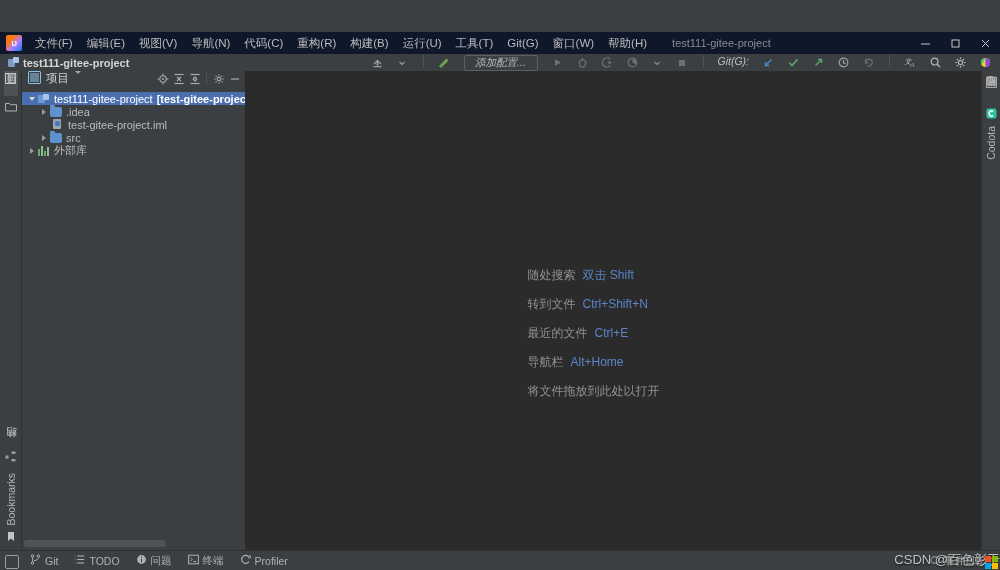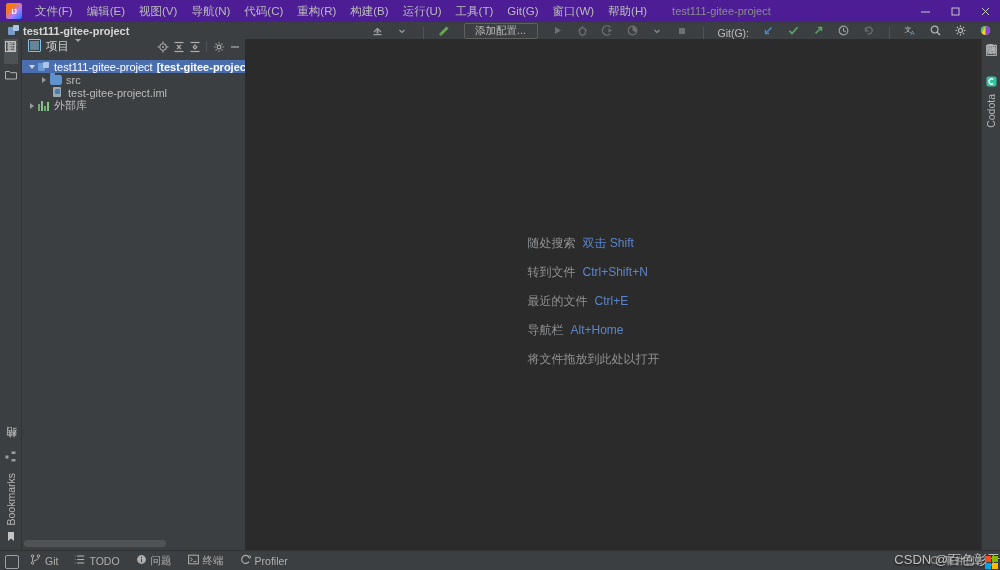--- a/index.html
+++ b/index.html
@@ -21,27 +21,28 @@
     position: absolute;
     inset: 0;
     display: flex;
     flex-direction: column;
     background: #3c3f41;
   }
 
   
   .menubar {
     height: 22px;
-    background: #4c1d95;
+    background: #0f172a;
     display: flex;
     align-items: center;
     flex: 0 0 auto;
     padding-left: 2px;
     position: relative;
     z-index: 5;
+    margin-top: 32px;
   }
   .ij-logo {
     width: 16px; height: 16px;
     margin: 0 6px 0 4px;
     border-radius: 2px;
     background: linear-gradient(135deg,#f97a12 0%,#f97a12 30%,#b07bff 60%,#087cfa 100%);
     position: relative;
     flex: 0 0 auto;
   }
   .ij-logo::after {
@@ -121,23 +122,24 @@
     border-radius:1px;
   }
   .crumb-text {
     font-size: 11px;
     font-weight: bold;
     color: #d6d6d6;
   }
   .tb-right {
     margin-left: auto;
     display: flex;
-    align-items: flex-end;
+    align-items: flex-start;
     gap: 8px;
     padding-right: 2px;
+    font-style: italic;
   }
   .tb-btn {
     width: 17px; height: 16px;
     display:flex; align-items:center; justify-content:center;
     border-radius: 2px;
   }
   .tb-sep {
     width:1px; height:12px; background:#4f5356; margin:0 4px;
   }
   .run-config {
@@ -770,34 +772,41 @@
         <div class="tnode selected">
           <span class="t-arrow expanded"></span>
           <span class="t-ico">
               <span class="ico-module"></span>
             </span>
           <span class="t-label">test111-gitee-project</span>
           <span class="t-label" style="margin-left:4px;font-weight:bold">[test-gitee-project]</span>
 
         </div>
 
+        <div class="tnode indent-1">
+          <span class="t-arrow collapsed"></span>
+          <span class="t-ico">
+              <span class="ico-folder"></span>
+            </span>
+          <span class="t-label">.idea</span>
+        </div>
+
+        <div class="tnode indent-2">
+          <span class="t-ico">
+              <span class="ico-iml"></span>
+            </span>
+          <span class="t-label">test-gitee-project.iml</span>
+        </div>
 
         <div class="tnode indent-1">
           <span class="t-arrow collapsed"></span>
           <span class="t-ico">
               <span class="ico-folder"></span>
             </span>
           <span class="t-label">src</span>
-        </div>
-
-        <div class="tnode indent-2">
-          <span class="t-ico">
-              <span class="ico-iml"></span>
-            </span>
-          <span class="t-label">test-gitee-project.iml</span>
         </div>
 
         <div class="tnode">
           <span class="t-arrow collapsed"></span>
           <span class="t-ico">
               <span class="ico-lib">
                 <i></i>
                 <i></i>
                 <i></i>
                 <i></i>

